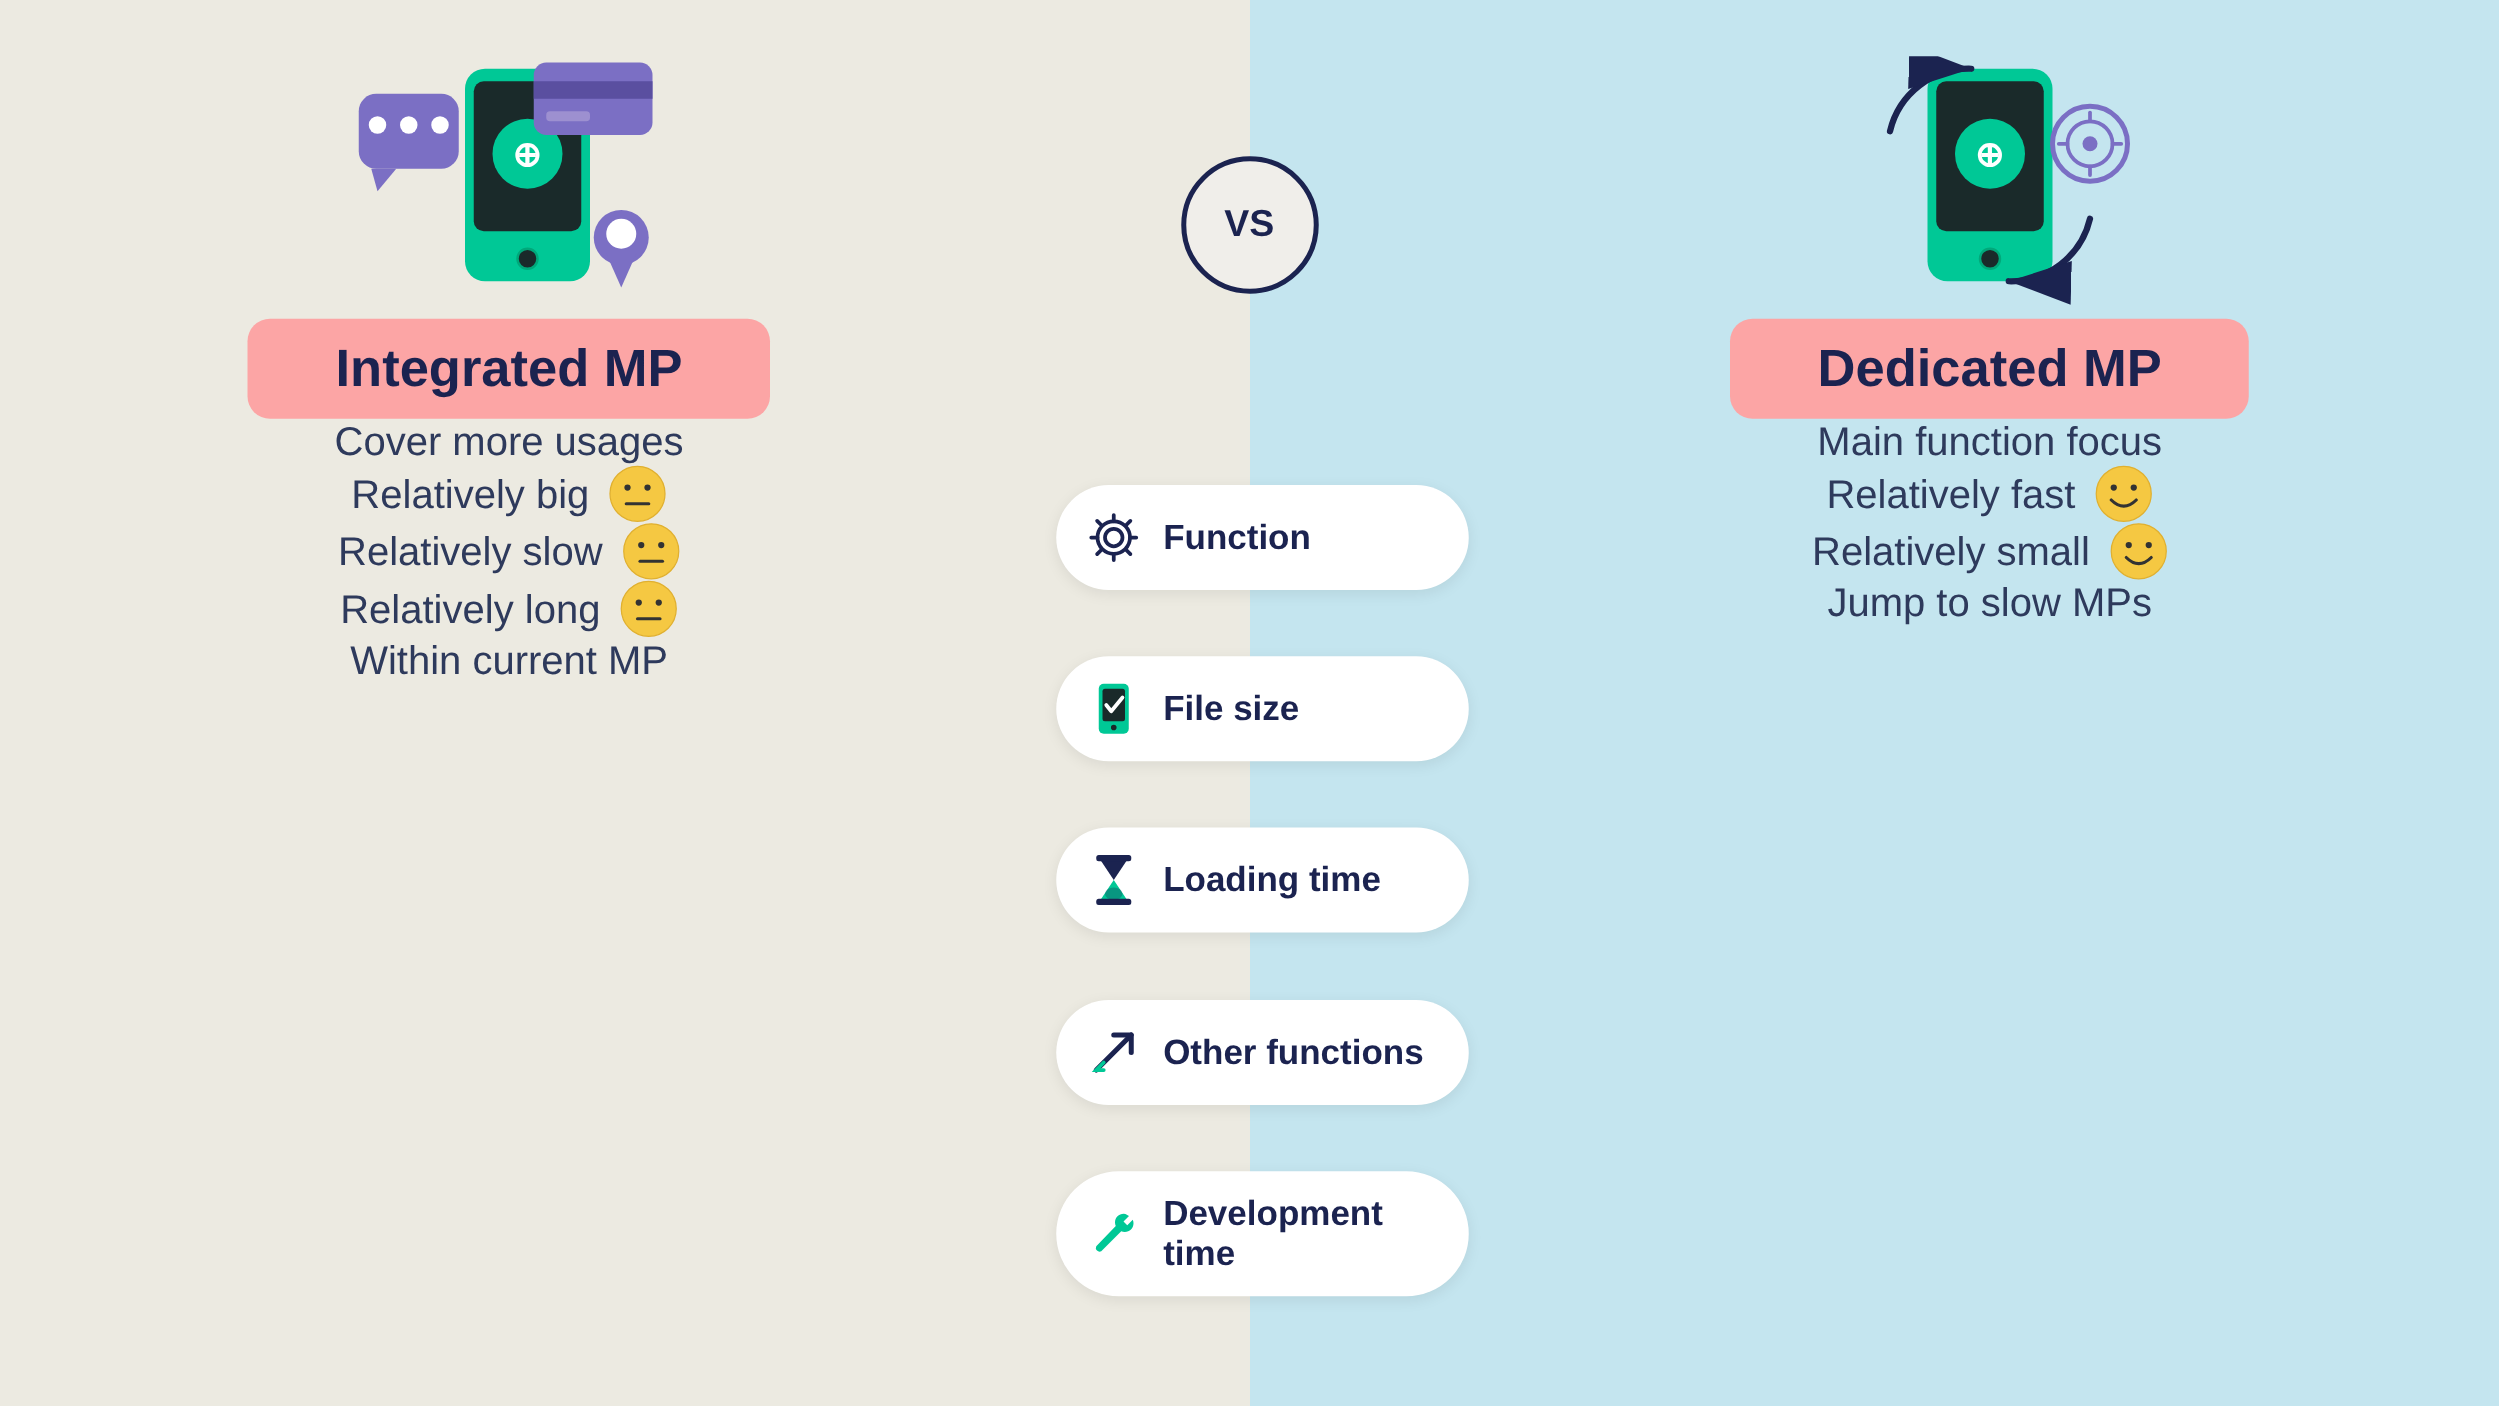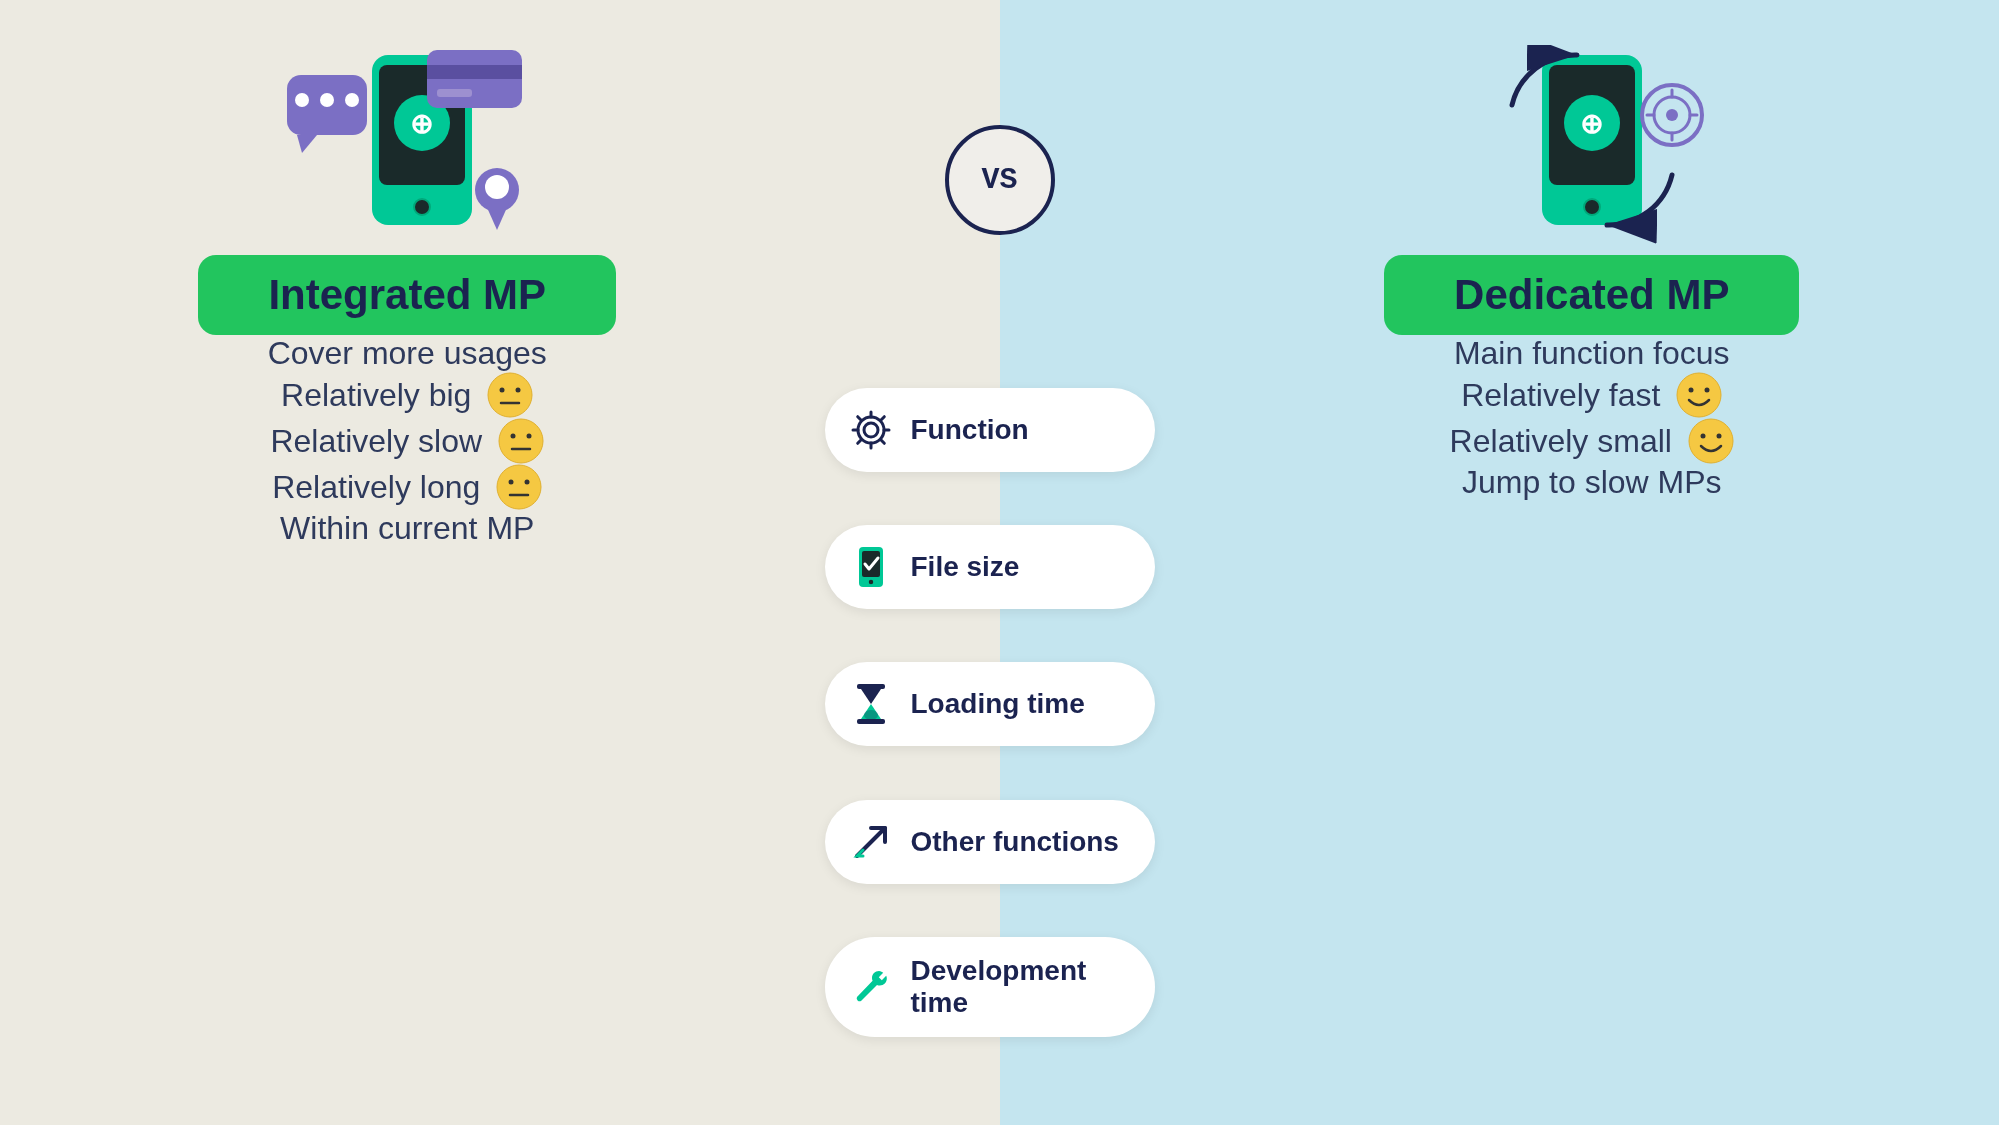--- a/index.html
+++ b/index.html
@@ -88,21 +88,21 @@
 
     .illus-area {
       height: 220px;
       display: flex;
       align-items: center;
       justify-content: center;
       width: 100%;
     }
 
     .title-box {
-      background: #22c55e;
+      background: #fca5a5;
       border-radius: 18px;
       padding: 16px 70px;
       font-size: 42px;
       font-weight: 900;
       color: #1b2350;
       white-space: nowrap;
     }
 
     .rows-area {
       flex: 1;
@@ -121,21 +121,21 @@
       color: #2e3a5c;
       font-weight: 500;
     }
 
     .center-rows {
       flex: 1;
       display: flex;
       flex-direction: column;
       justify-content: space-evenly;
       width: 100%;
-      align-items: flex-start;
+      align-items: flex-end;
     }
 
     .center-pill-btn {
       background: white;
       border-radius: 60px;
       padding: 18px 28px 18px 22px;
       display: flex;
       align-items: center;
       gap: 16px;
       width: 330px;
@@ -237,21 +237,21 @@
 
         <div class="side-row">
           <span>Within current MP</span>
         </div>
 
       </div>
     </div>
 
     <div class="col-center">
 
-      <div style="height:220px; display:flex; align-items:flex-end; padding-bottom:20px;font-family:Liberation Mono, monospace;">
+      <div style="height:220px; display:flex; align-items:flex-end; padding-bottom:20px;">
 
         <div style="width:110px;height:110px;border-radius:50%;border:4px solid #1b2350;background:#f0eeea;display:flex;align-items:center;justify-content:center;font-size:30px;font-weight:900;color:#1b2350;">
           <span>VS</span>
         </div>
       </div>
 
       <div style="height:80px;"></div>
 
       <div class="center-rows">
 

